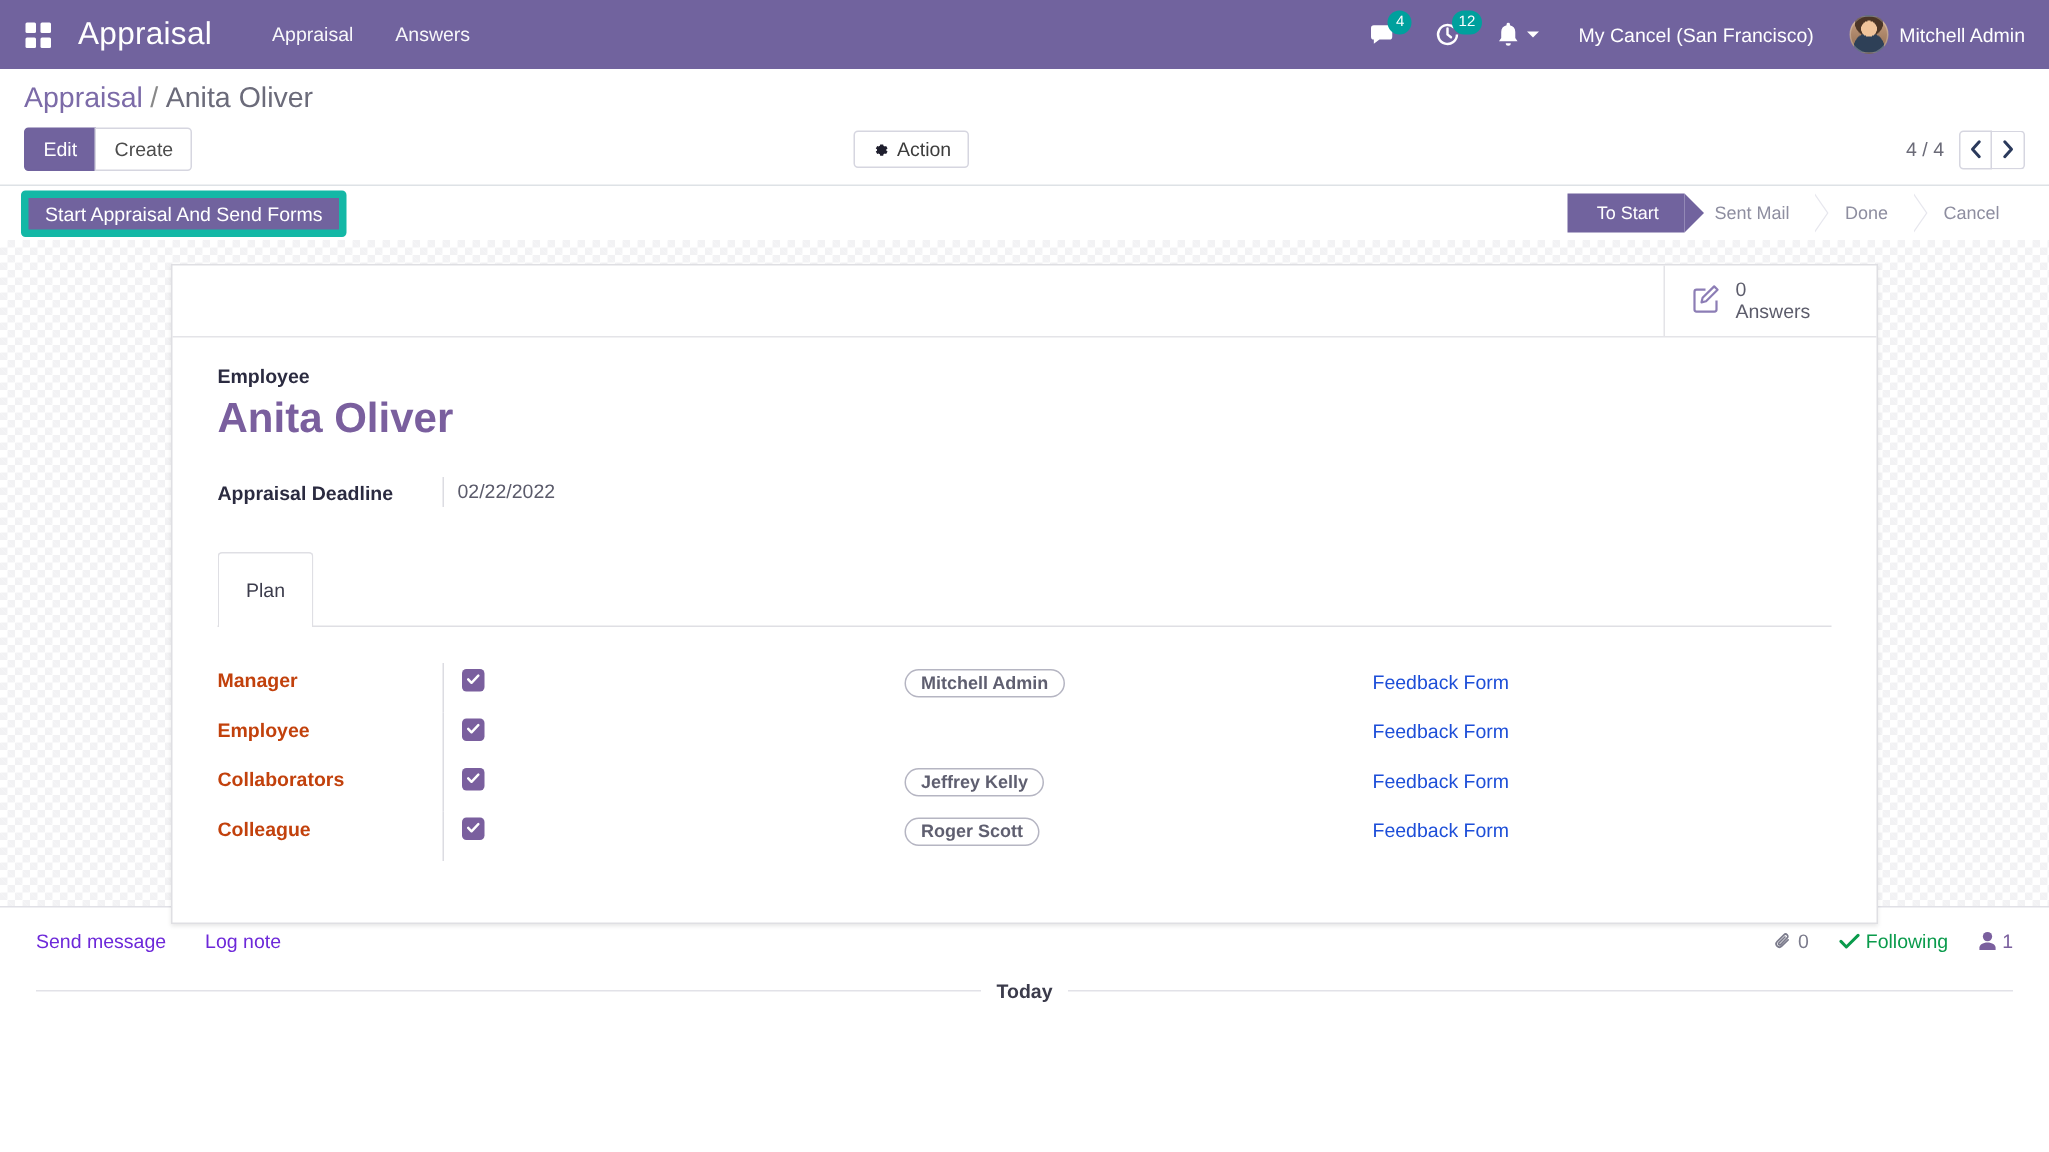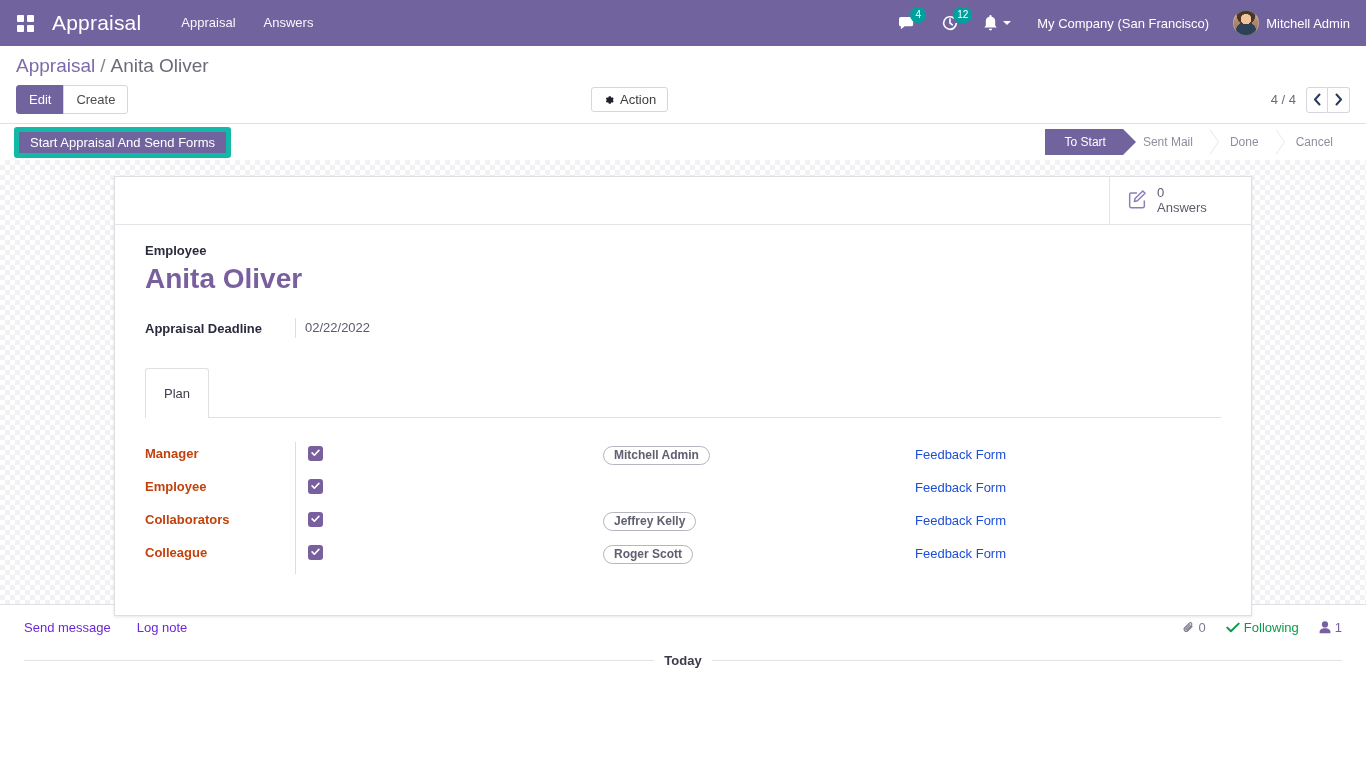--- a/index.html
+++ b/index.html
@@ -164,21 +164,21 @@
     border-top-right-radius: 0;
     border-bottom-right-radius: 0;
   }
   .btn-secondary {
     border-top-left-radius: 0;
     border-bottom-left-radius: 0;
     margin-left: -1px;
   }
   .action-wrap {
     position: absolute;
-    left: 575px;
+    left: 553px;
   }
   .btn-action {
     display: flex; align-items: center; gap: 5px;
     border: 1px solid #d6d6e0;
     background: #fff;
     color: #3c3c3c;
     padding: 4px 11px;
     border-radius: 3px;
     font-size: 13px;
     cursor: pointer;
@@ -520,21 +520,21 @@
       </svg>
       <span class="badge-count">12</span>
     </div>
     <div class="nav-icon-btn">
       <svg width="15" height="17" viewBox="0 0 16 18">
         <path fill="#ffffff" d="M8 0a1.2 1.2 0 0 1 1.2 1.2v.6A5 5 0 0 1 13 6.6V11l1.6 2.2H1.4L3 11V6.6a5 5 0 0 1 3.8-4.8v-.6A1.2 1.2 0 0 1 8 0z"></path>
         <path fill="#ffffff" d="M6.2 14.6h3.6a1.8 1.8 0 0 1-3.6 0z"></path>
       </svg>
       <span class="caret-down"></span>
     </div>
-    <div class="company-name">My Company (San Francisco)</div>
+    <div class="company-name">My Cancel (San Francisco)</div>
     <div class="user-menu">
       <div class="avatar-sm"></div>
       <span class="user-name">Mitchell Admin</span>
     </div>
   </div>
 </div>
 
 <div class="control-panel">
   <div class="breadcrumb-row">
     <span class="bc-link">Appraisal</span>

